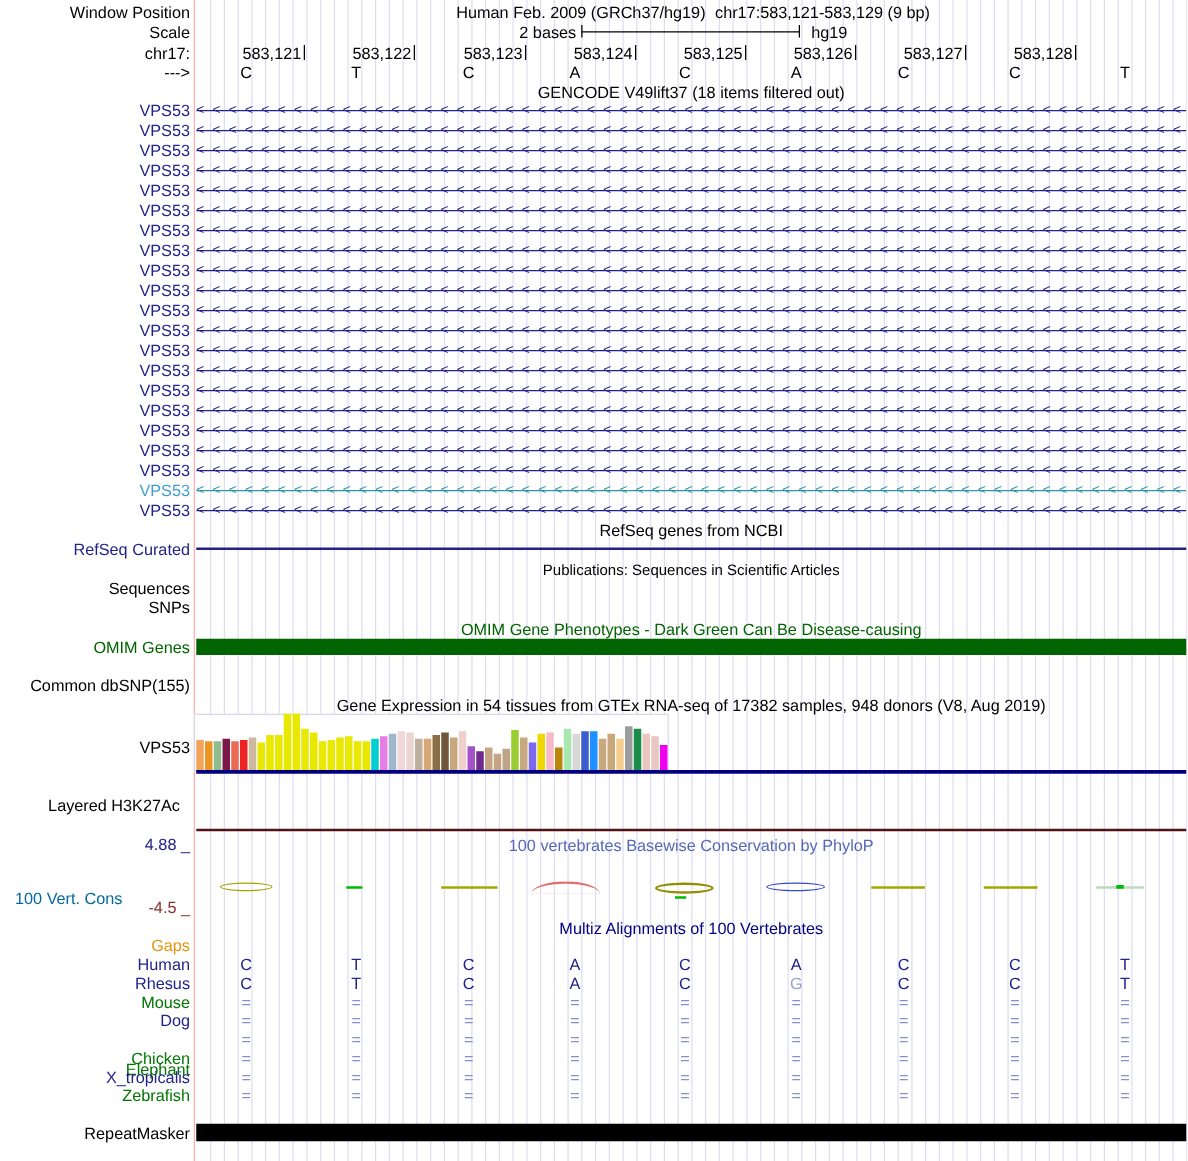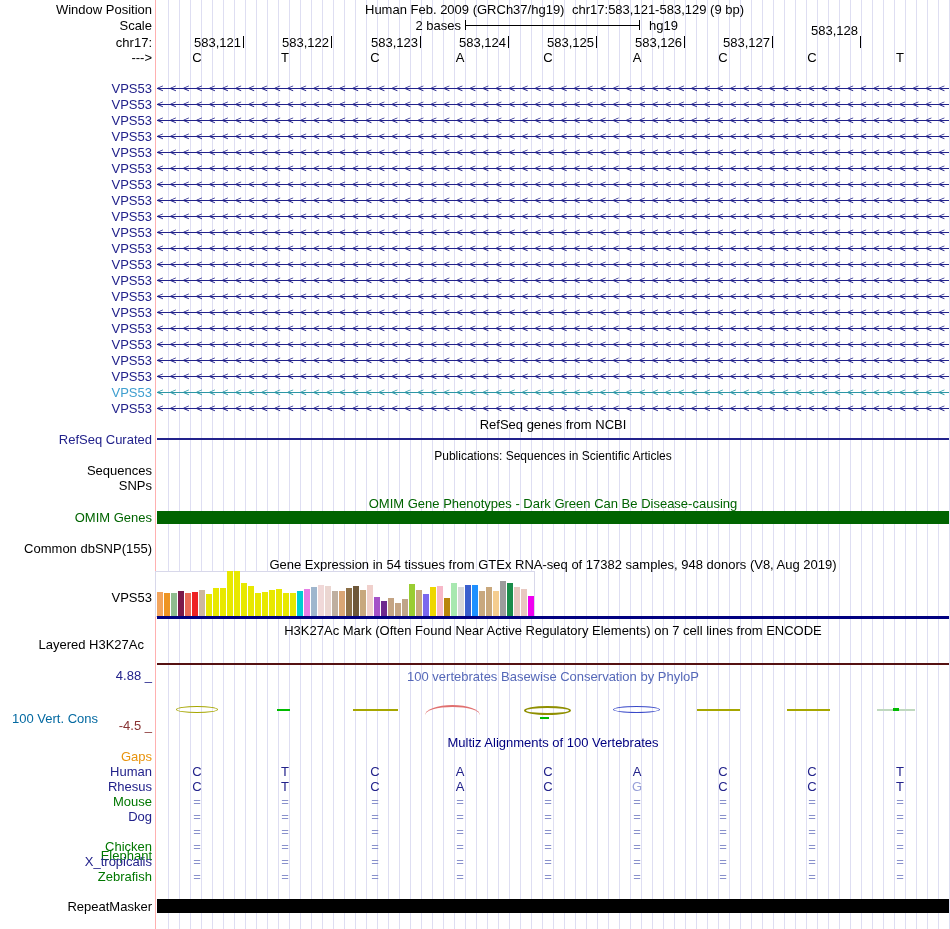--- a/index.html
+++ b/index.html
@@ -124,37 +124,38 @@
       <div class="lbl" style="right: 532px; top: 36px; text-align: right;">583,123</div>
       <div class="tick" style="left: 420px; top: 36px; height: 12px;"></div>
       <div class="lbl" style="right: 444px; top: 36px; text-align: left; margin-left: 37px;">583,124</div>
       <div class="tick" style="left: 508px; top: 36px; height: 12px;"></div>
       <div class="lbl" style="right: 356px; top: 36px; text-align: right;">583,125</div>
       <div class="tick" style="left: 596px; top: 36px; height: 12px;"></div>
       <div class="lbl" style="right: 268px; top: 36px; text-align: right;">583,126</div>
       <div class="tick" style="left: 684px; top: 36px; height: 12px;"></div>
       <div class="lbl" style="right: 180px; top: 36px; text-align: right;">583,127</div>
       <div class="tick" style="left: 772px; top: 36px; height: 12px;"></div>
-      <div class="lbl" style="right: 92px; top: 24px; text-align: center;">583,128</div>
+      <div class="lbl" style="right: 92px; top: 36px; text-align: center;">583,128</div>
       <div class="tick" style="left: 860px; top: 36px; height: 12px;"></div>
     </div>
 
   <div class="lbl rlbl" style="top:51px">---&gt;</div>
   <div id="bases">
       <div class="base-letter" style="left: 197px; top: 51px;">C</div>
       <div class="base-letter" style="left: 285px; top: 51px;">T</div>
       <div class="base-letter" style="left: 375px; top: 51px;">C</div>
       <div class="base-letter" style="left: 460px; top: 51px;">A</div>
       <div class="base-letter" style="left: 548px; top: 51px;">C</div>
       <div class="base-letter" style="left: 637px; top: 51px;">A</div>
       <div class="base-letter" style="left: 723px; top: 51px;">C</div>
       <div class="base-letter" style="left: 812px; top: 51px;">C</div>
       <div class="base-letter" style="left: 900px; top: 51px;">T</div>
     </div>
 
+  <div class="ctitle" style="top:67px">GENCODE V49lift37 (18 items filtered out)</div>
   <div id="gencode">
       <div class="lbl rlbl" style="top: 82px; color: rgb(34, 34, 139);">VPS53</div>
       <div class="transcript-row" style="top: 82px;">
         <div class="transcript-line" style="background: rgb(34, 34, 139);"></div>
         <div class="chevrons" style="color: rgb(34, 34, 139);">&lt;&lt;&lt;&lt;&lt;&lt;&lt;&lt;&lt;&lt;&lt;&lt;&lt;&lt;&lt;&lt;&lt;&lt;&lt;&lt;&lt;&lt;&lt;&lt;&lt;&lt;&lt;&lt;&lt;&lt;&lt;&lt;&lt;&lt;&lt;&lt;&lt;&lt;&lt;&lt;&lt;&lt;&lt;&lt;&lt;&lt;&lt;&lt;&lt;&lt;&lt;&lt;&lt;&lt;&lt;&lt;&lt;&lt;&lt;&lt;&lt;&lt;</div>
       </div>
       <div class="lbl rlbl" style="top: 98px; color: rgb(34, 34, 139);">VPS53</div>
       <div class="transcript-row" style="top: 98px;">
         <div class="transcript-line" style="background: rgb(34, 34, 139);"></div>
         <div class="chevrons" style="color: rgb(34, 34, 139);">&lt;&lt;&lt;&lt;&lt;&lt;&lt;&lt;&lt;&lt;&lt;&lt;&lt;&lt;&lt;&lt;&lt;&lt;&lt;&lt;&lt;&lt;&lt;&lt;&lt;&lt;&lt;&lt;&lt;&lt;&lt;&lt;&lt;&lt;&lt;&lt;&lt;&lt;&lt;&lt;&lt;&lt;&lt;&lt;&lt;&lt;&lt;&lt;&lt;&lt;&lt;&lt;&lt;&lt;&lt;&lt;&lt;&lt;&lt;&lt;&lt;&lt;</div>
@@ -324,21 +325,20 @@
       <div class="gtex-bar" style="left: 486px; top: 587px; height: 30px; background: rgb(201, 168, 124);"></div>
       <div class="gtex-bar" style="left: 493px; top: 591px; height: 26px; background: rgb(245, 205, 143);"></div>
       <div class="gtex-bar" style="left: 500px; top: 581px; height: 36px; background: rgb(156, 156, 156);"></div>
       <div class="gtex-bar" style="left: 507px; top: 583px; height: 34px; background: rgb(26, 140, 74);"></div>
       <div class="gtex-bar" style="left: 514px; top: 587px; height: 30px; background: rgb(232, 200, 192);"></div>
       <div class="gtex-bar" style="left: 521px; top: 589px; height: 28px; background: rgb(232, 200, 192);"></div>
       <div class="gtex-bar" style="left: 528px; top: 596px; height: 21px; background: rgb(240, 0, 240);"></div>
     </div>
   <div class="hbar" style="top:616px;height:3px;background:#000080"></div>
 
-  <div class="ctitle" style="top:624px">H3K27Ac Mark (Often Found Near Active Regulatory Elements) on 7 cell lines from ENCODE</div>
   <div class="lbl" style="right:806px;top:638px">Layered H3K27Ac</div>
   <div class="hbar" style="top:663px;height:2px;background:#551111"></div>
 
   <div class="lbl rlbl" style="top:669px;color:#22228B">4.88 _</div>
   <div class="ctitle" style="top:670px;color:#5568B8">100 vertebrates Basewise Conservation by PhyloP</div>
   <div class="lbl" style="right:852px;top:712px;color:#0369a1">100 Vert. Cons</div>
   <div class="lbl rlbl" style="top:719px;color:#883333">-4.5 _</div>
   <div id="cons-marks">
       <div class="cons-mark" style="left: 176px; top: 706px; width: 42px; height: 7px; border: 1px solid rgb(166, 166, 0); border-radius: 50%; box-sizing: border-box;"></div>
       <div class="cons-mark" style="left: 277px; top: 709px; width: 13px; height: 2px; background: rgb(0, 187, 0);"></div>

